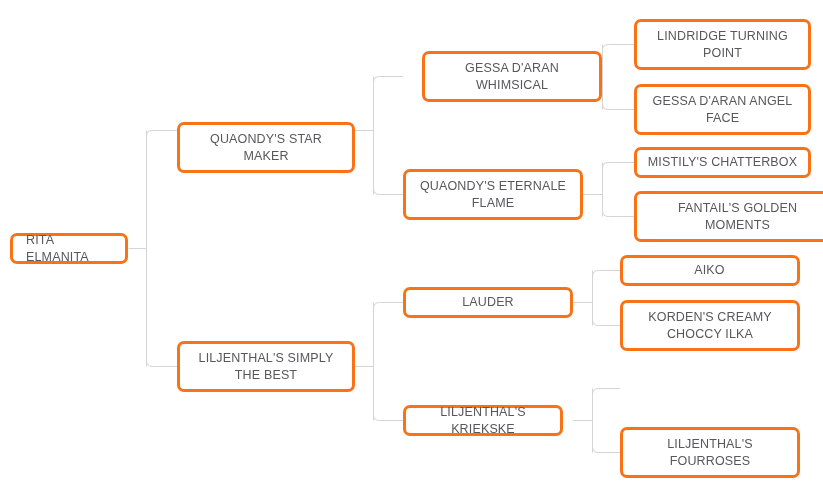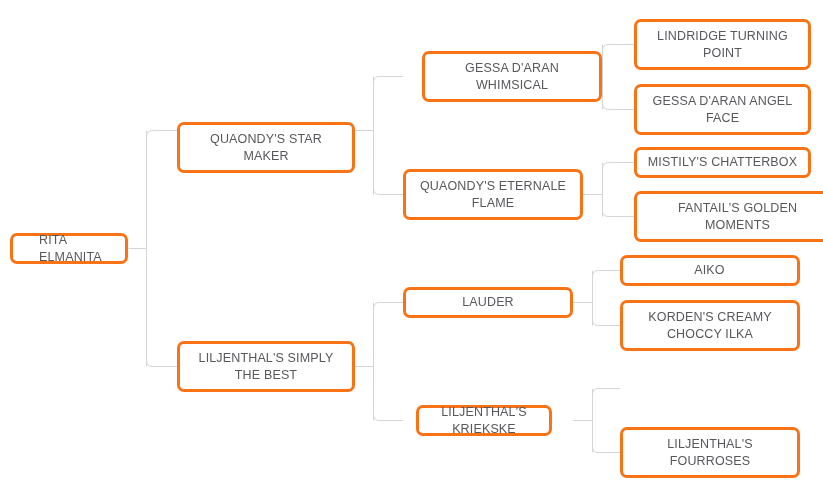--- a/index.html
+++ b/index.html
@@ -44,21 +44,21 @@
     text-align: center;
     padding: 2px 9px;
   }
   .node span {
     display: block;
     width: 100%;
   }
   .node.gen0 {
     text-align: left;
     justify-content: flex-start;
-    padding-left: 26px;
+    padding-left: 13px;
   }
 </style>
 </head>
 <body>
 
 <div id="pedigree-root">
 
   <svg id="connector-layer" viewBox="0 0 823 493" width="823" height="493">
 
     <path d="M128.5 248.5 H146.5"></path>
@@ -110,21 +110,21 @@
 
   <div class="node" style="left:403px; top:51px; width:180px; height:51px;margin-left:19px;">
     <span>GESSA D'ARAN WHIMSICAL</span>
   </div>
   <div class="node" style="left:403px; top:169px; width:180px; height:51px;">
     <span>QUAONDY'S ETERNALE FLAME</span>
   </div>
   <div class="node" style="left:403px; top:287px; width:170px; height:31px;">
     <span>LAUDER</span>
   </div>
-  <div class="node" style="left:403px; top:405px; width:136px; height:31px;margin-left:13px;">
+  <div class="node" style="left:403px; top:405px; width:160px; height:31px;">
     <span>LILJENTHAL'S KRIEKSKE</span>
   </div>
 
   <div class="node" style="left:634px; top:19px; width:177px; height:51px;">
     <span>LINDRIDGE TURNING POINT</span>
   </div>
   <div class="node" style="left:634px; top:84px; width:177px; height:51px;">
     <span>GESSA D'ARAN ANGEL FACE</span>
   </div>
   <div class="node" style="left:634px; top:147px; width:177px; height:31px;text-align:center;">

